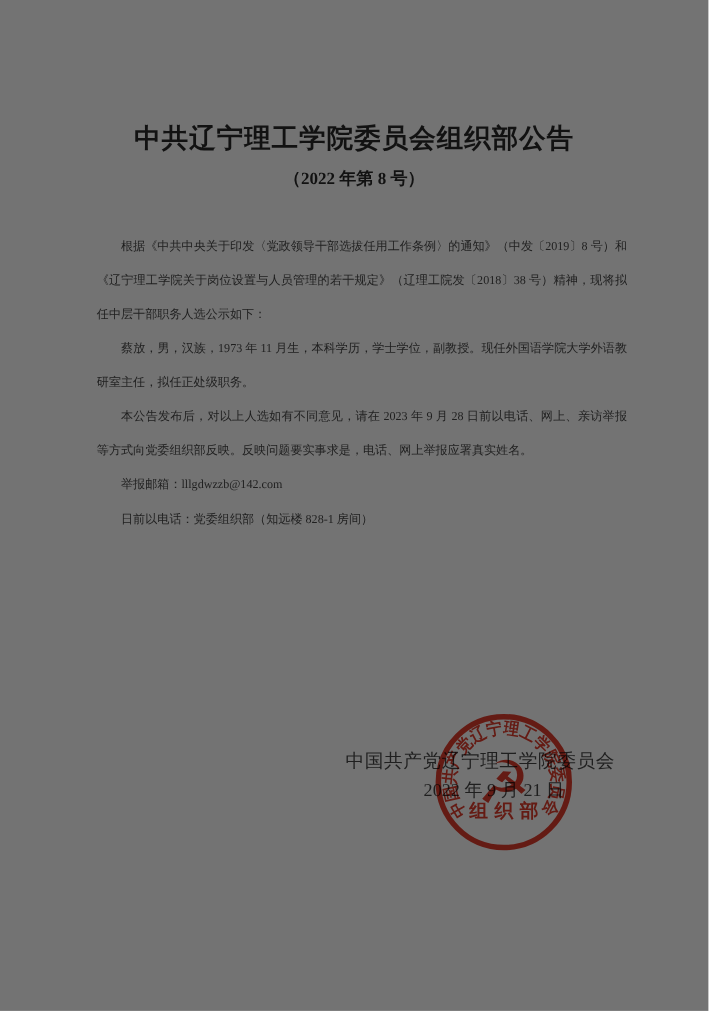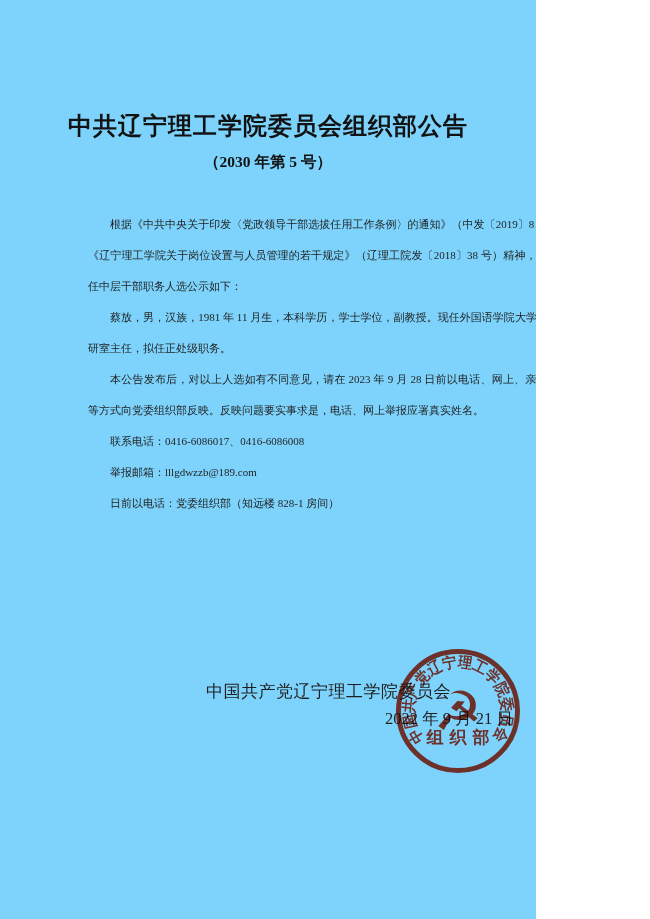--- a/index.html
+++ b/index.html
@@ -1,23 +1,24 @@
 <!DOCTYPE html>
 <html><head>
 <meta charset="utf-8">
 <style>
   html, body { margin: 0; padding: 0; background: #ffffff; }
   .page {
     position: relative;
-    width: 536px;
+    width: 604px;
     height: 919px;
-    background: #7dd3fc;
+    background: #737373;
     font-family: "Liberation Serif", serif;
     color: #1f1f1f;
     overflow: hidden;
+    padding-left: 40px;
   }
   .title {
     position: absolute;
     top: 110px; left: 0; width: 100%;
     margin: 0;
     text-align: center;
     font-size: 24px;
     font-weight: bold;
     letter-spacing: 1px;
     color: #121212;
@@ -78,28 +79,27 @@
     font-family: "Liberation Serif", serif;
   }
 </style>
 </head>
 <body>
 
 <div class="page">
 
   <h1 class="title">中共辽宁理工学院委员会组织部公告</h1>
 
-  <div class="doc-number">（2030 年第 5 号）</div>
+  <div class="doc-number">（2022 年第 8 号）</div>
 
   <div class="body-text">
     <p>根据《中共中央关于印发〈党政领导干部选拔任用工作条例〉的通知》（中发〔2019〕8 号）和《辽宁理工学院关于岗位设置与人员管理的若干规定》（辽理工院发〔2018〕38 号）精神，现将拟任中层干部职务人选公示如下：</p>
-    <p>蔡放，男，汉族，1981 年 11 月生，本科学历，学士学位，副教授。现任外国语学院大学外语教研室主任，拟任正处级职务。</p>
+    <p>蔡放，男，汉族，1973 年 11 月生，本科学历，学士学位，副教授。现任外国语学院大学外语教研室主任，拟任正处级职务。</p>
     <p>本公告发布后，对以上人选如有不同意见，请在 2023 年 9 月 28 日前以电话、网上、亲访举报等方式向党委组织部反映。反映问题要实事求是，电话、网上举报应署真实姓名。</p>
-    <p class="contact-line"><span>联系电话：</span><span>0416-6086017、0416-6086008</span></p>
-    <p class="contact-line"><span>举报邮箱：</span><span>lllgdwzzb@189.com</span></p>
+    <p class="contact-line"><span>举报邮箱：</span><span>lllgdwzzb@142.com</span></p>
     <p class="contact-line"><span>日前以电话：</span><span>党委组织部（知远楼 828-1 房间）</span></p>
   </div>
 
   <div class="signature-org">中国共产党辽宁理工学院委员会</div>
 
   <div class="signature-date">2022 年 9 月 21 日</div>
 
   <svg class="seal" viewBox="0 0 130 130" xmlns="http://www.w3.org/2000/svg">
     <circle class="ring" cx="65" cy="65" r="59.5"></circle>
     <defs>

